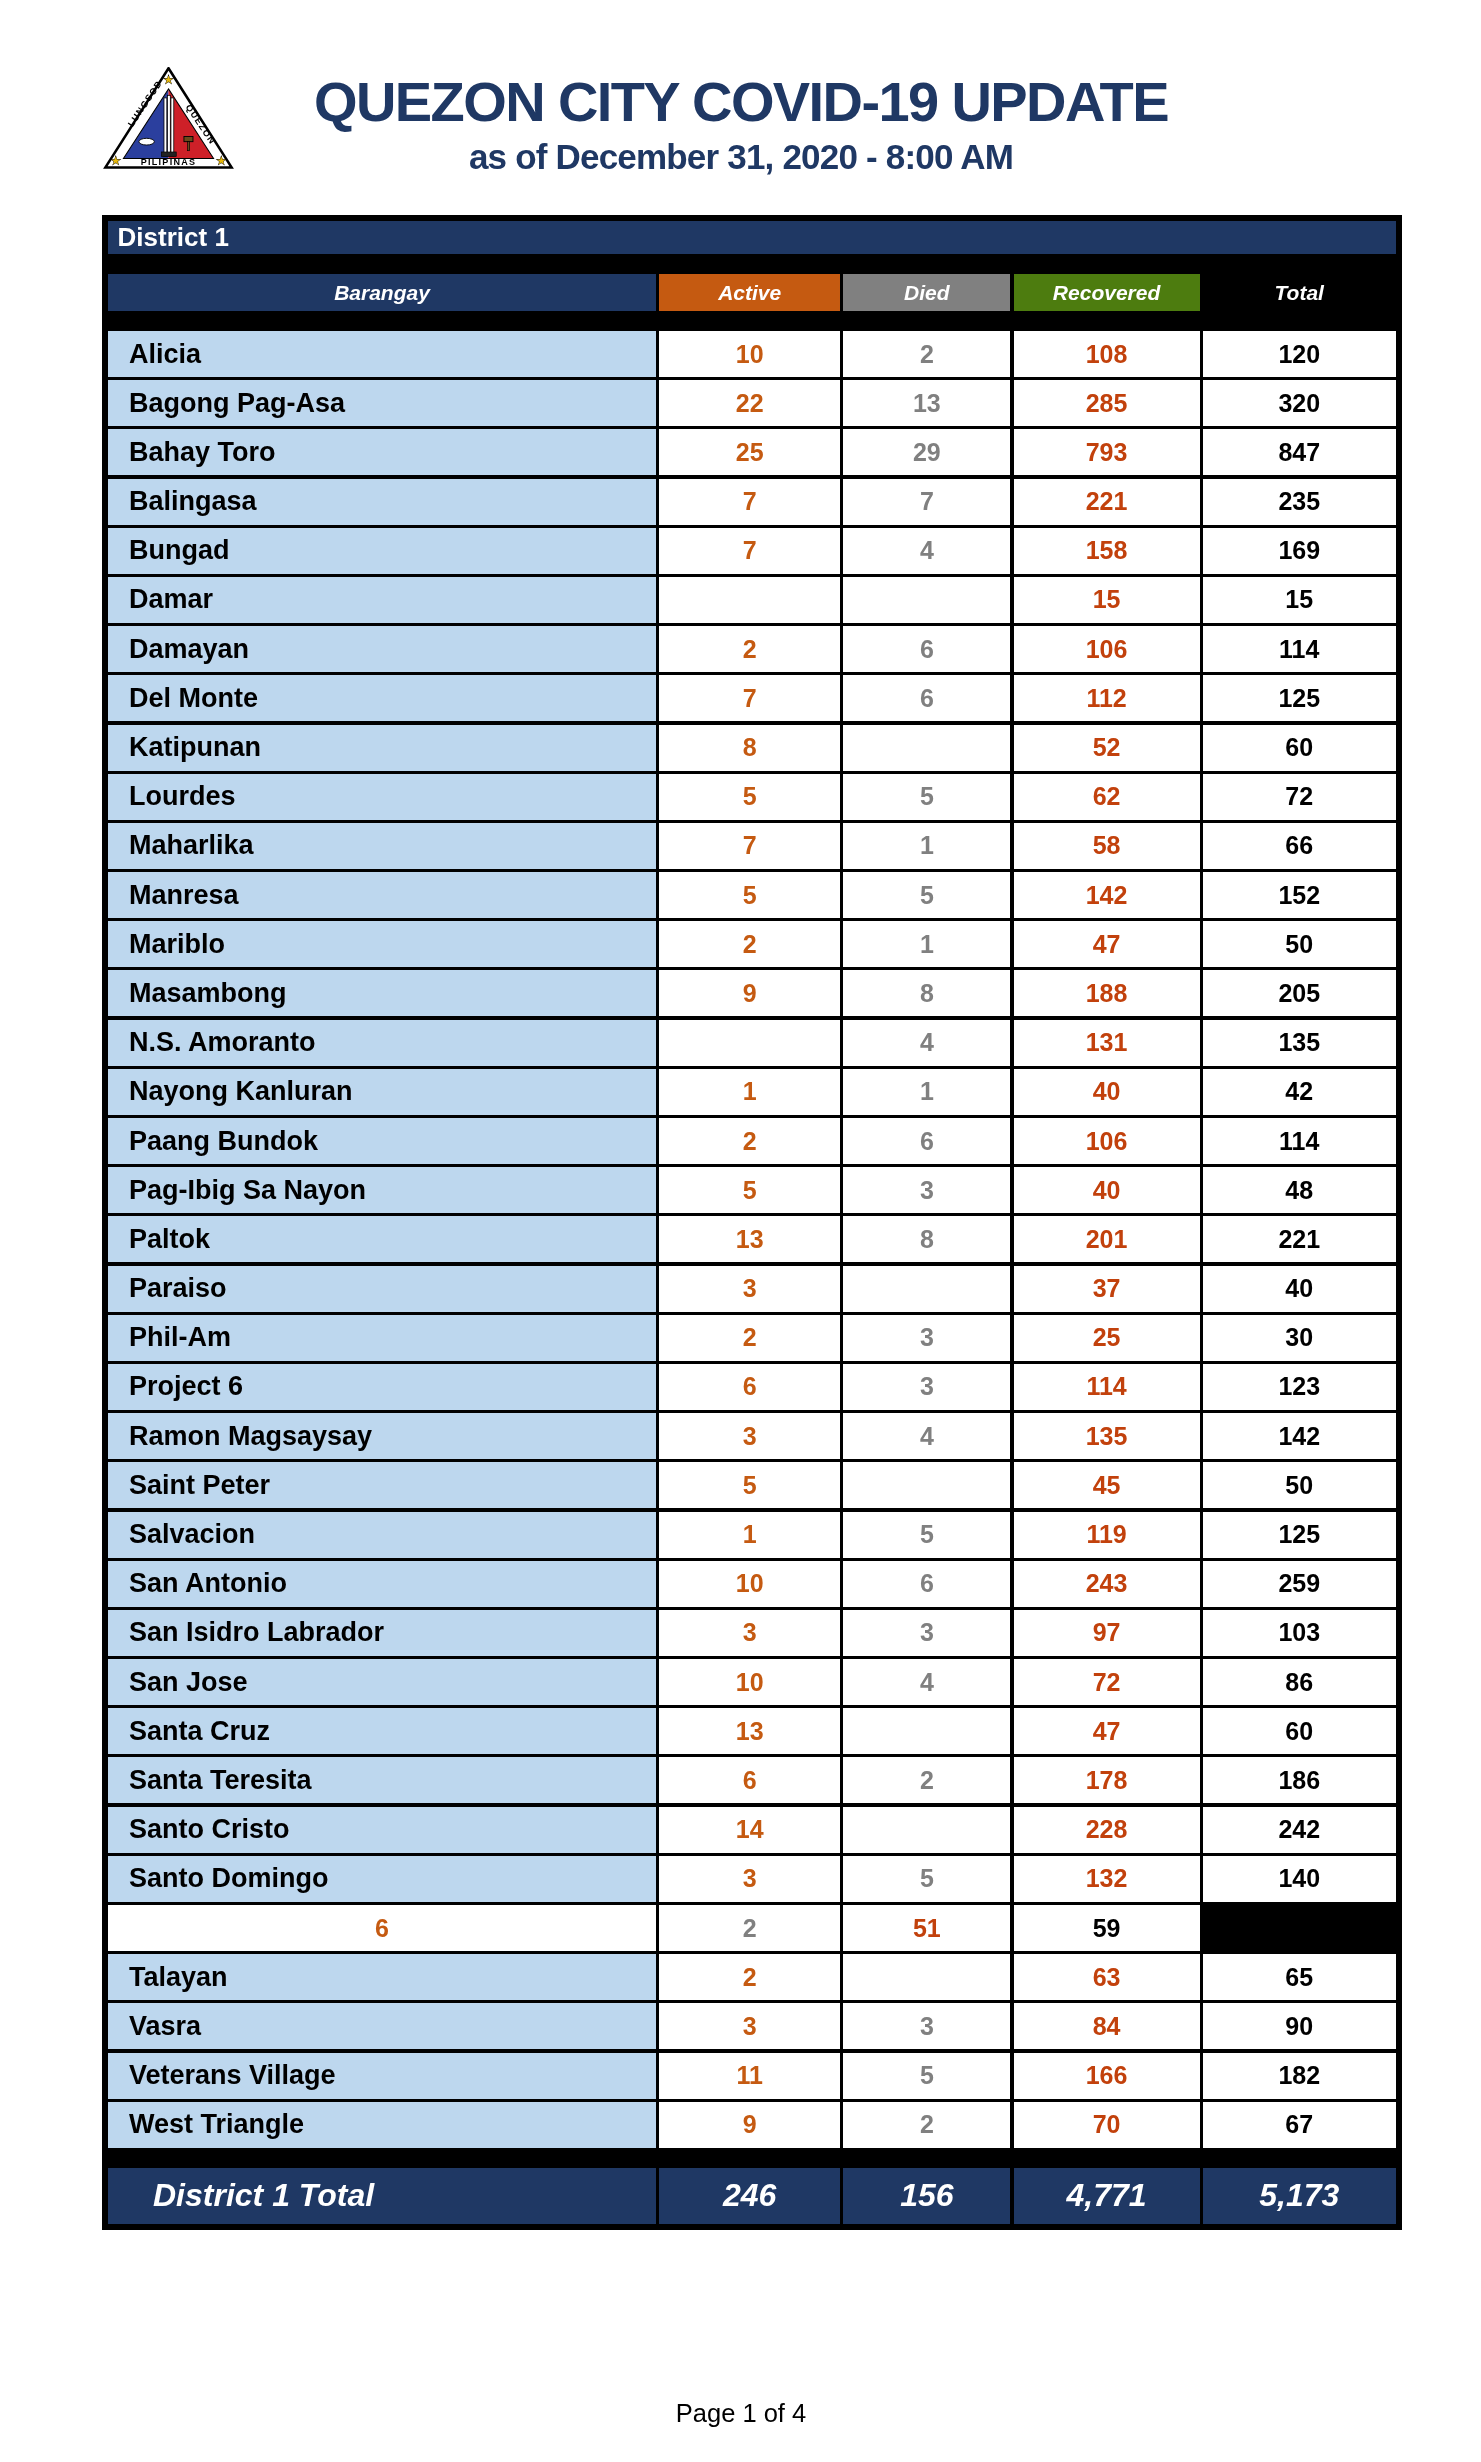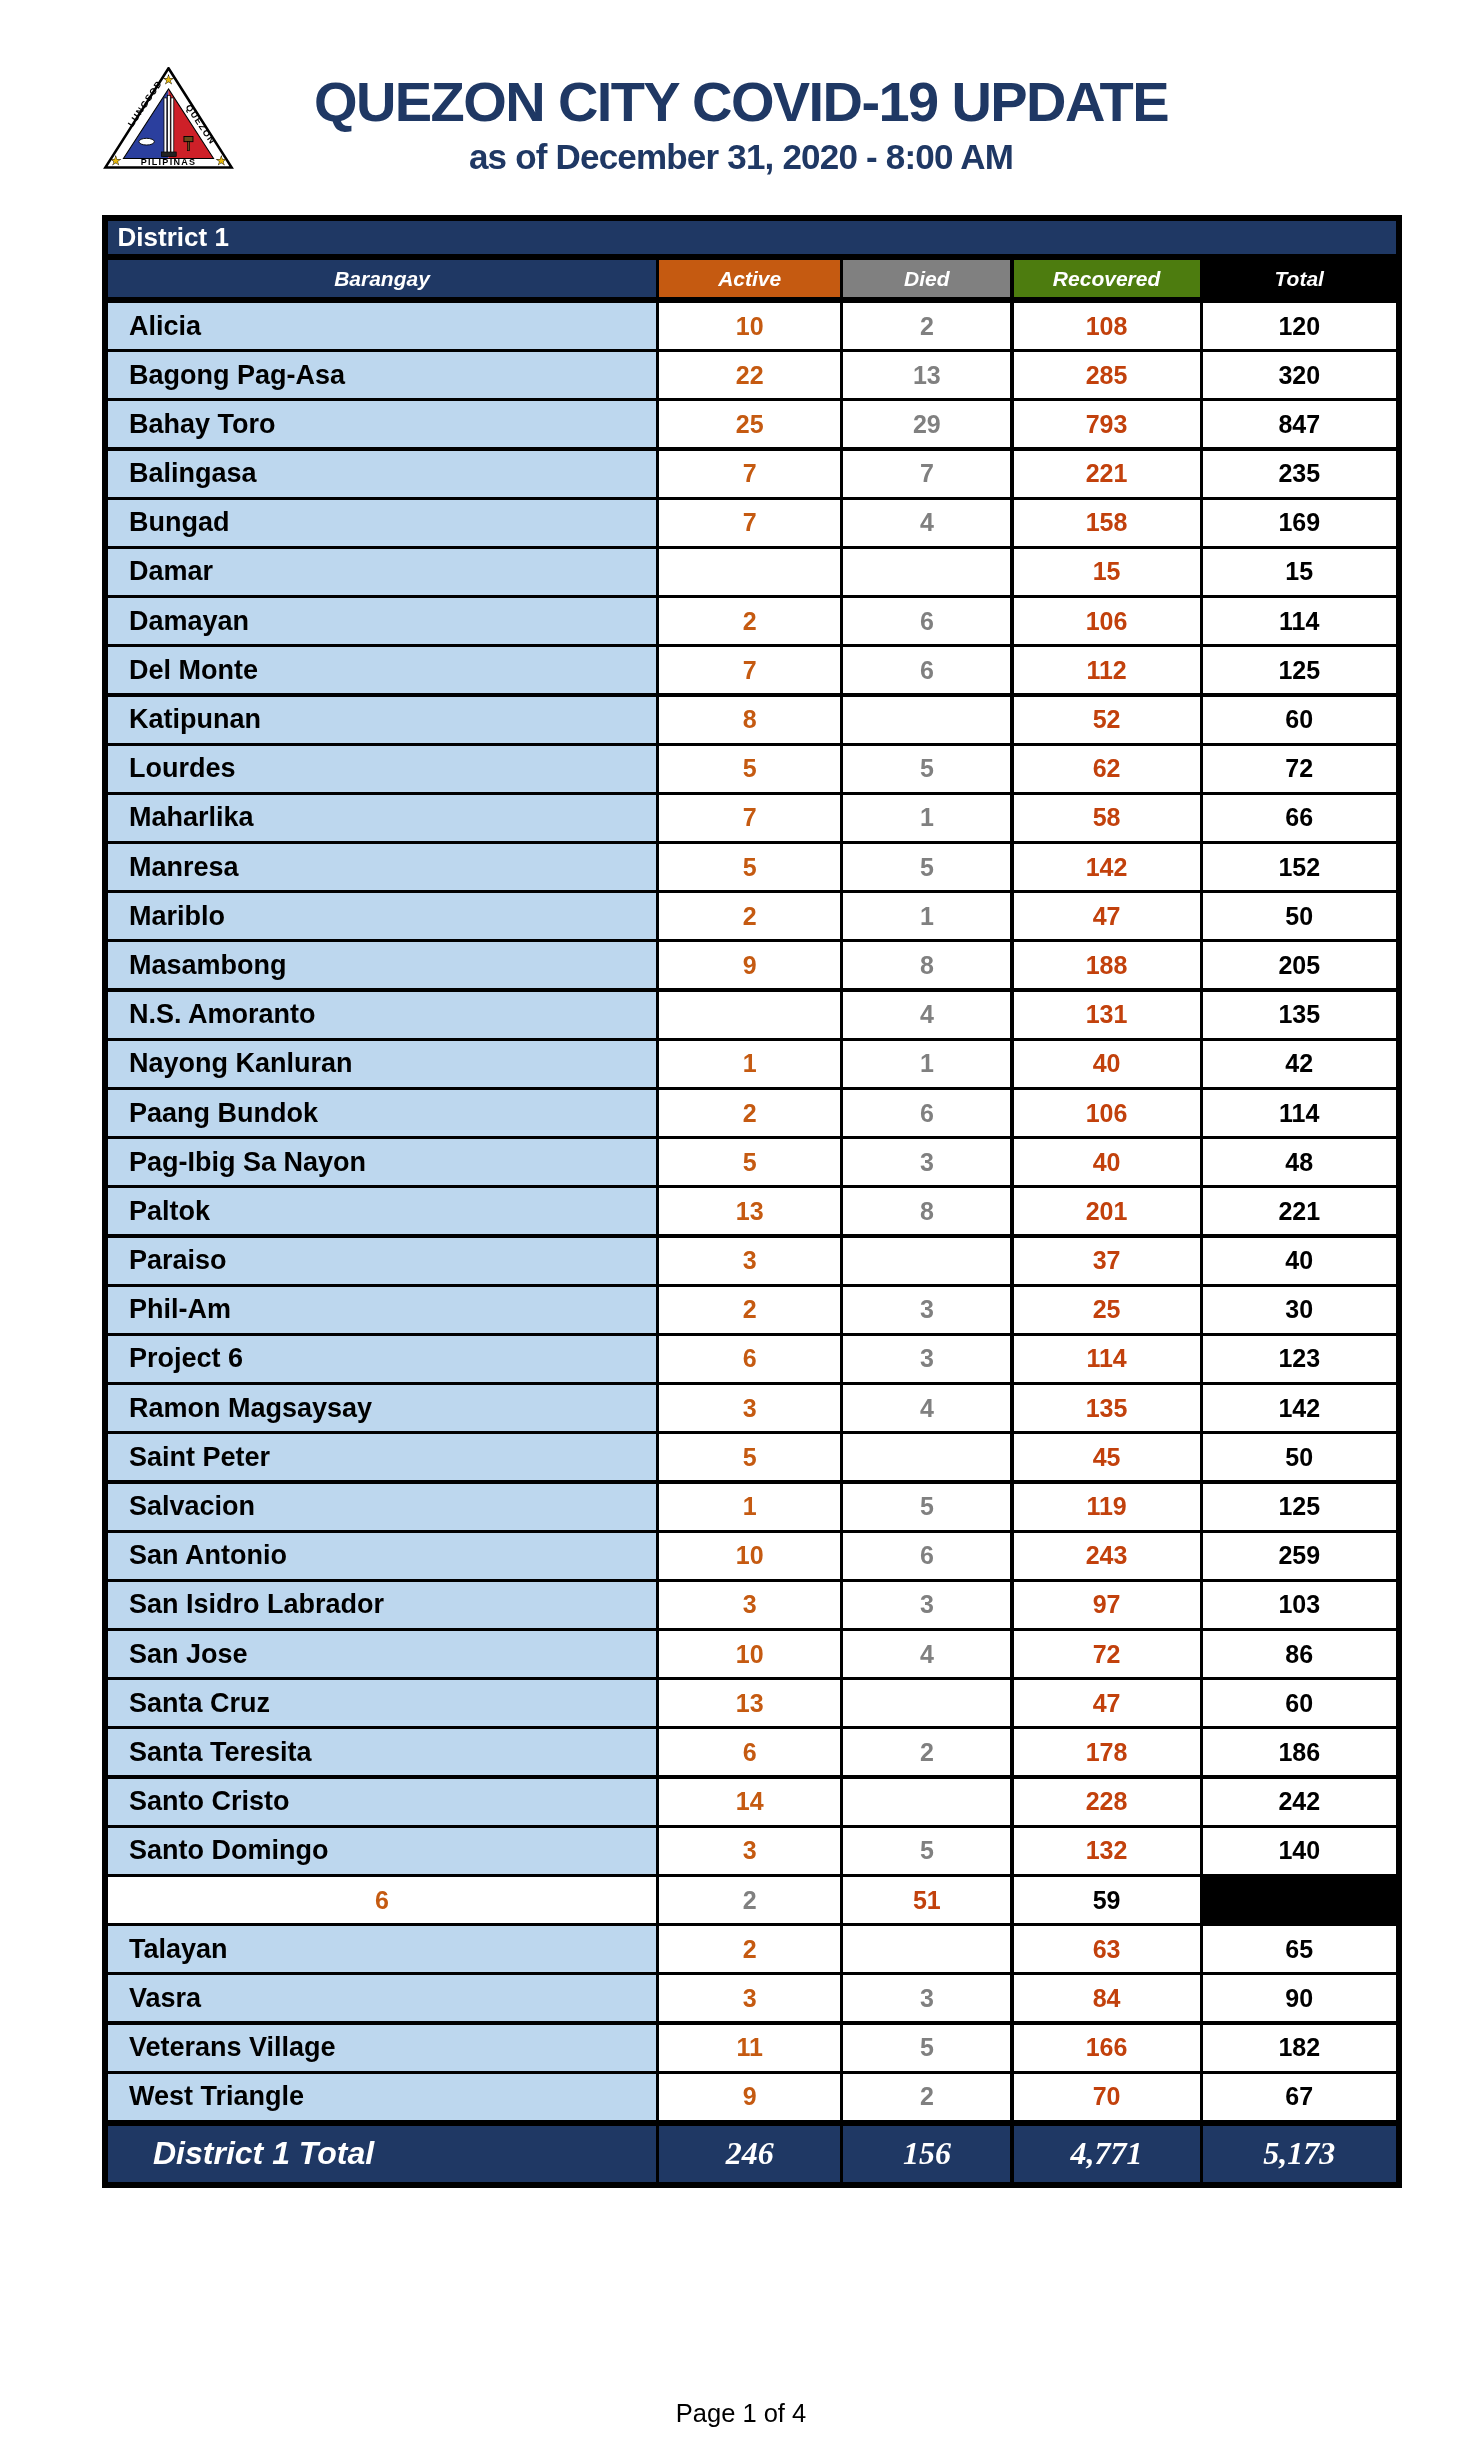--- a/index.html
+++ b/index.html
@@ -23,21 +23,21 @@
     font-size: 35px; font-weight: bold; letter-spacing: -0.8px;
     color: #1F3864; margin-top: 4.8px;
   }
 
   
   .qtable {
     position: absolute; left: 102px; top: 215px;
     width: 1300px;
     background: #000;
     border: 6.4px solid #000;
-    display: flex; flex-direction: column; gap: 6px;
+    display: flex; flex-direction: column; gap: 20px;
   }
   .district-bar {
     height: 33px; background: #1F3864; color: #fff;
     display: flex; align-items: center; padding-left: 9.6px;
     font-size: 26px; font-weight: bold;
   }
   .grid-row {
     display: grid;
     grid-template-columns: 548px 181px 167px 186px 193px;
     gap: 3.2px; background: #000;
@@ -62,21 +62,21 @@
   .num.active    { color: #C55A11; }
   .num.died      { color: #808080; }
   .num.recovered { color: #c2410c; }
   .num.total     { color: #000000; }
 
   .total-row .cell {
     height: 56px; background: #1F3864; color: #fff;
     font-weight: bold; font-style: italic; font-size: 32px;
   }
   .total-row .total-label { padding-left: 45px; justify-content: flex-start; }
-  .total-row .num { justify-content: center; color: #fff; font-family: Liberation Serif, serif; }
+  .total-row .num { justify-content: center; color: #fff; }
 
   
   .footer {
     position: absolute; left: 0; top: 2399px; width: 100%;
     text-align: center; font-size: 25.5px; color: #000;
   }
 
   
   .seal-text { font-size: 7px; font-weight: bold; letter-spacing: 1px; fill: #000; }
 </style>

